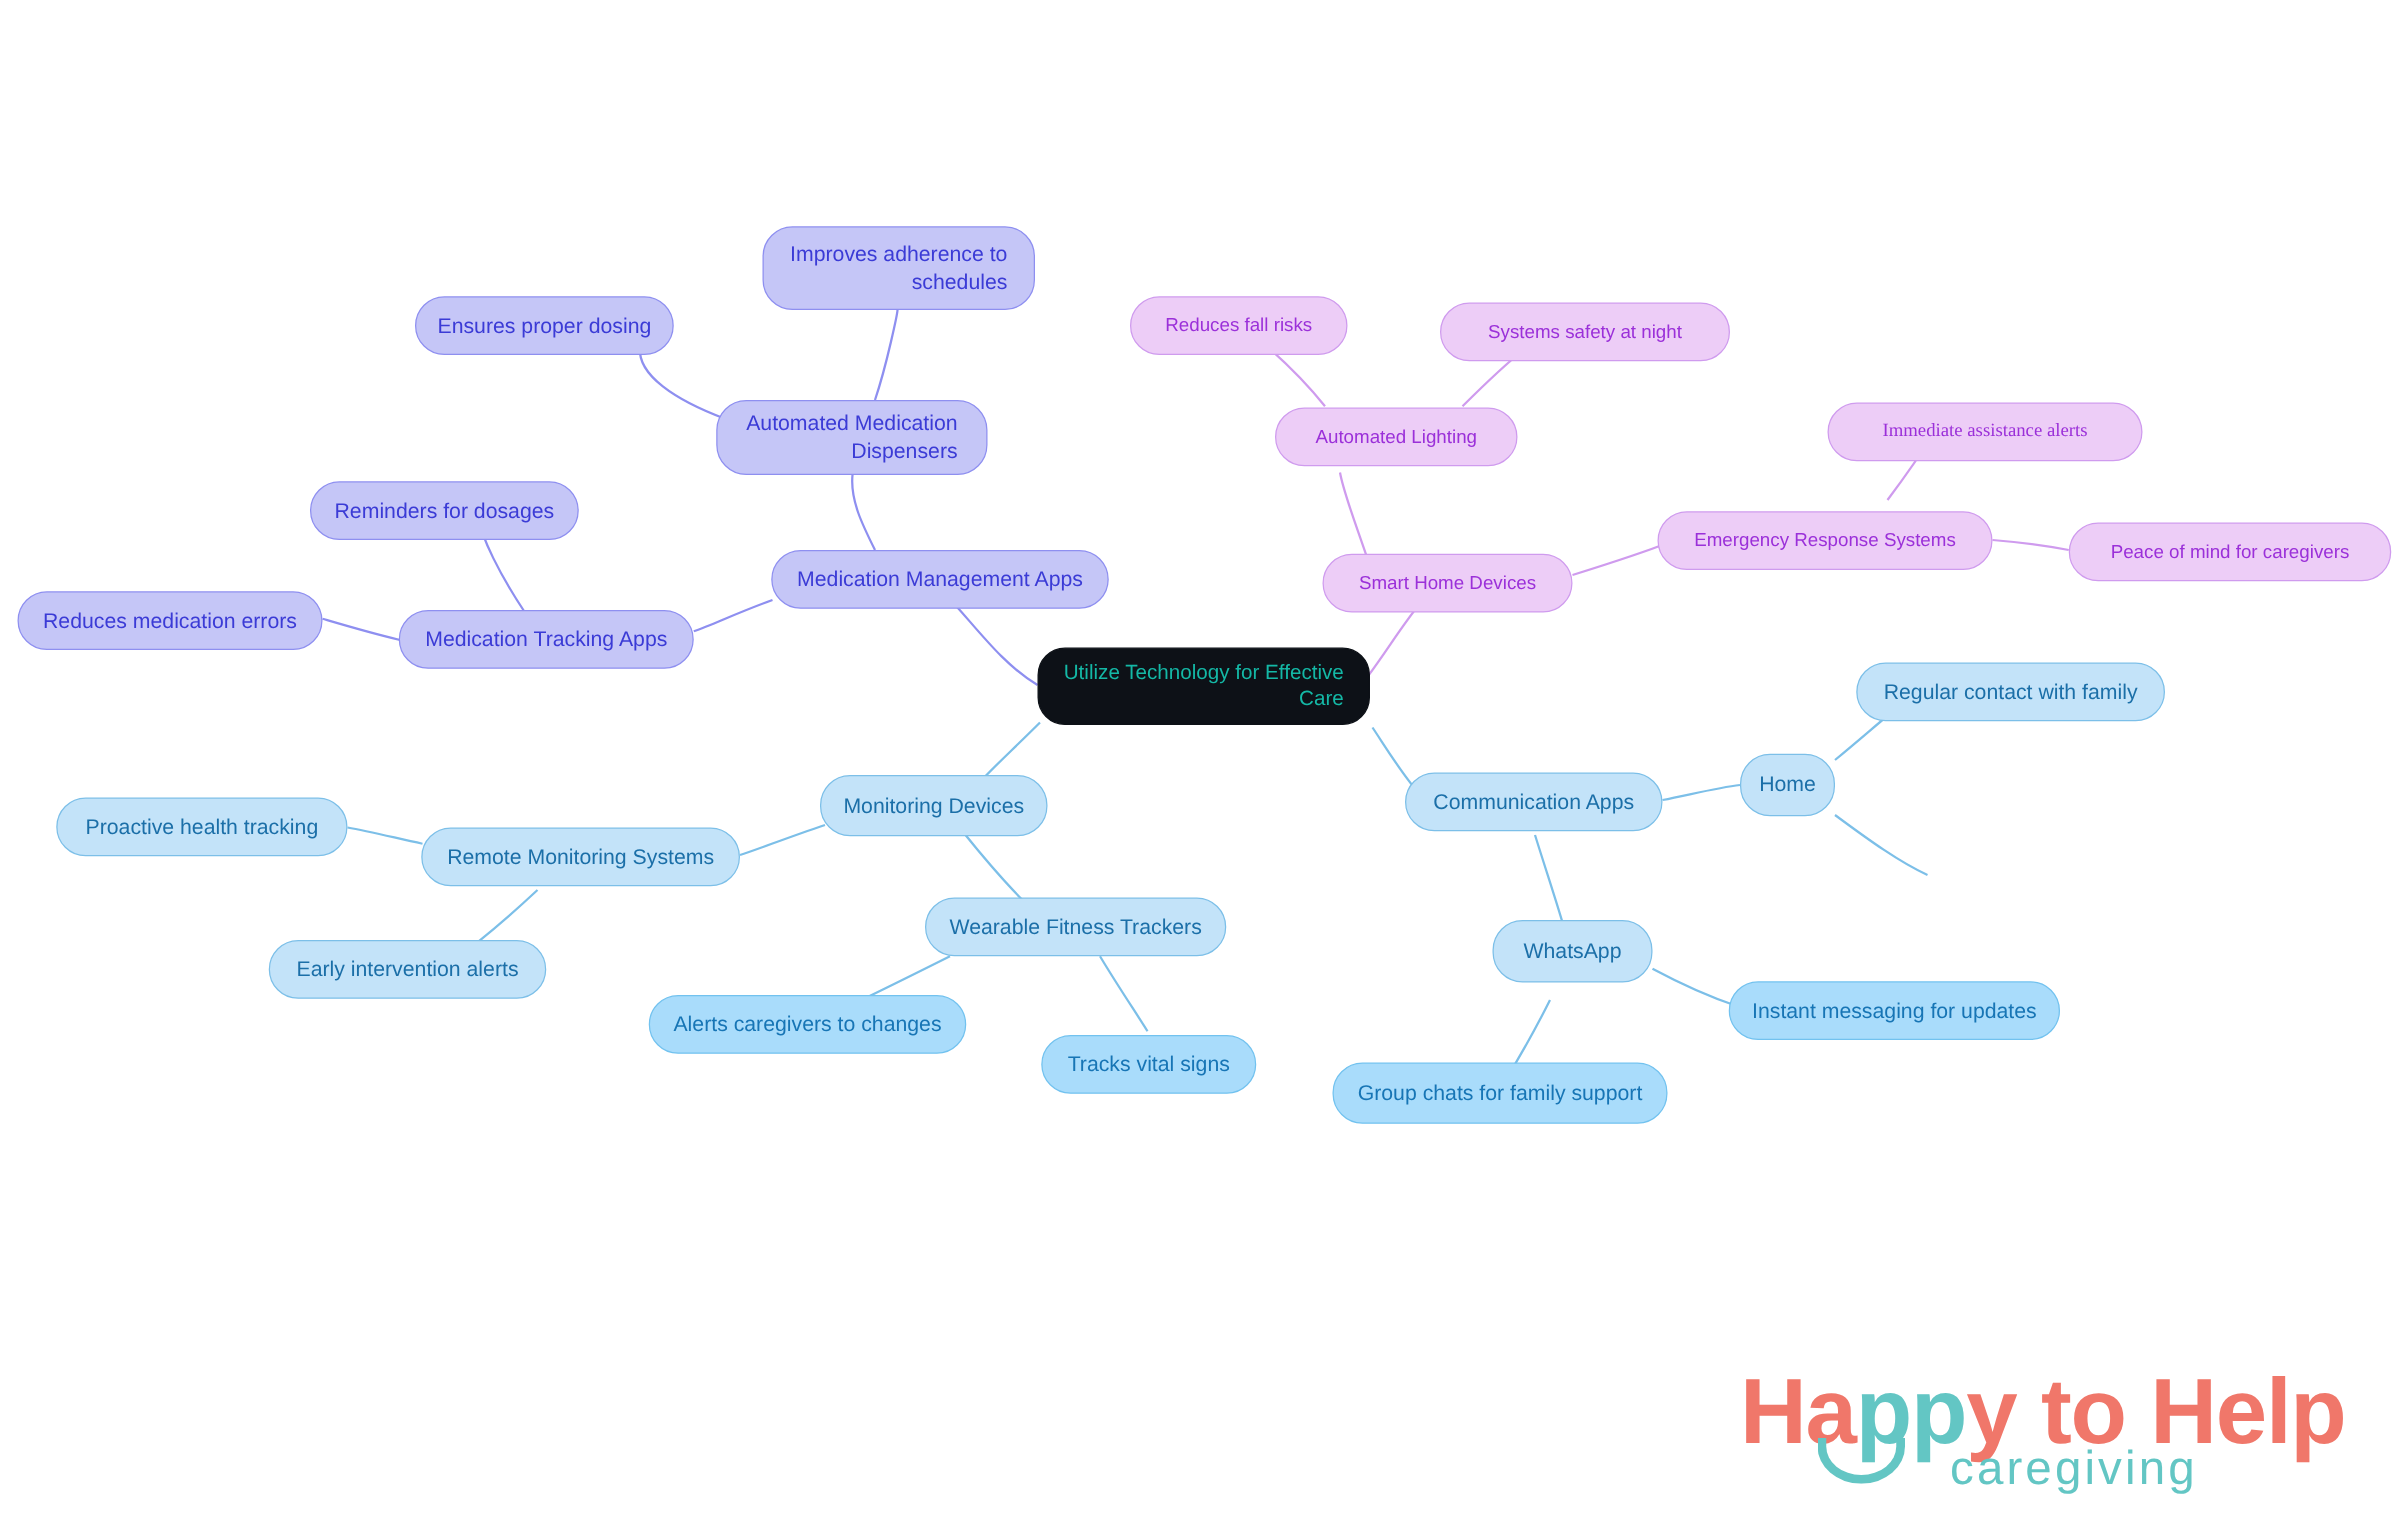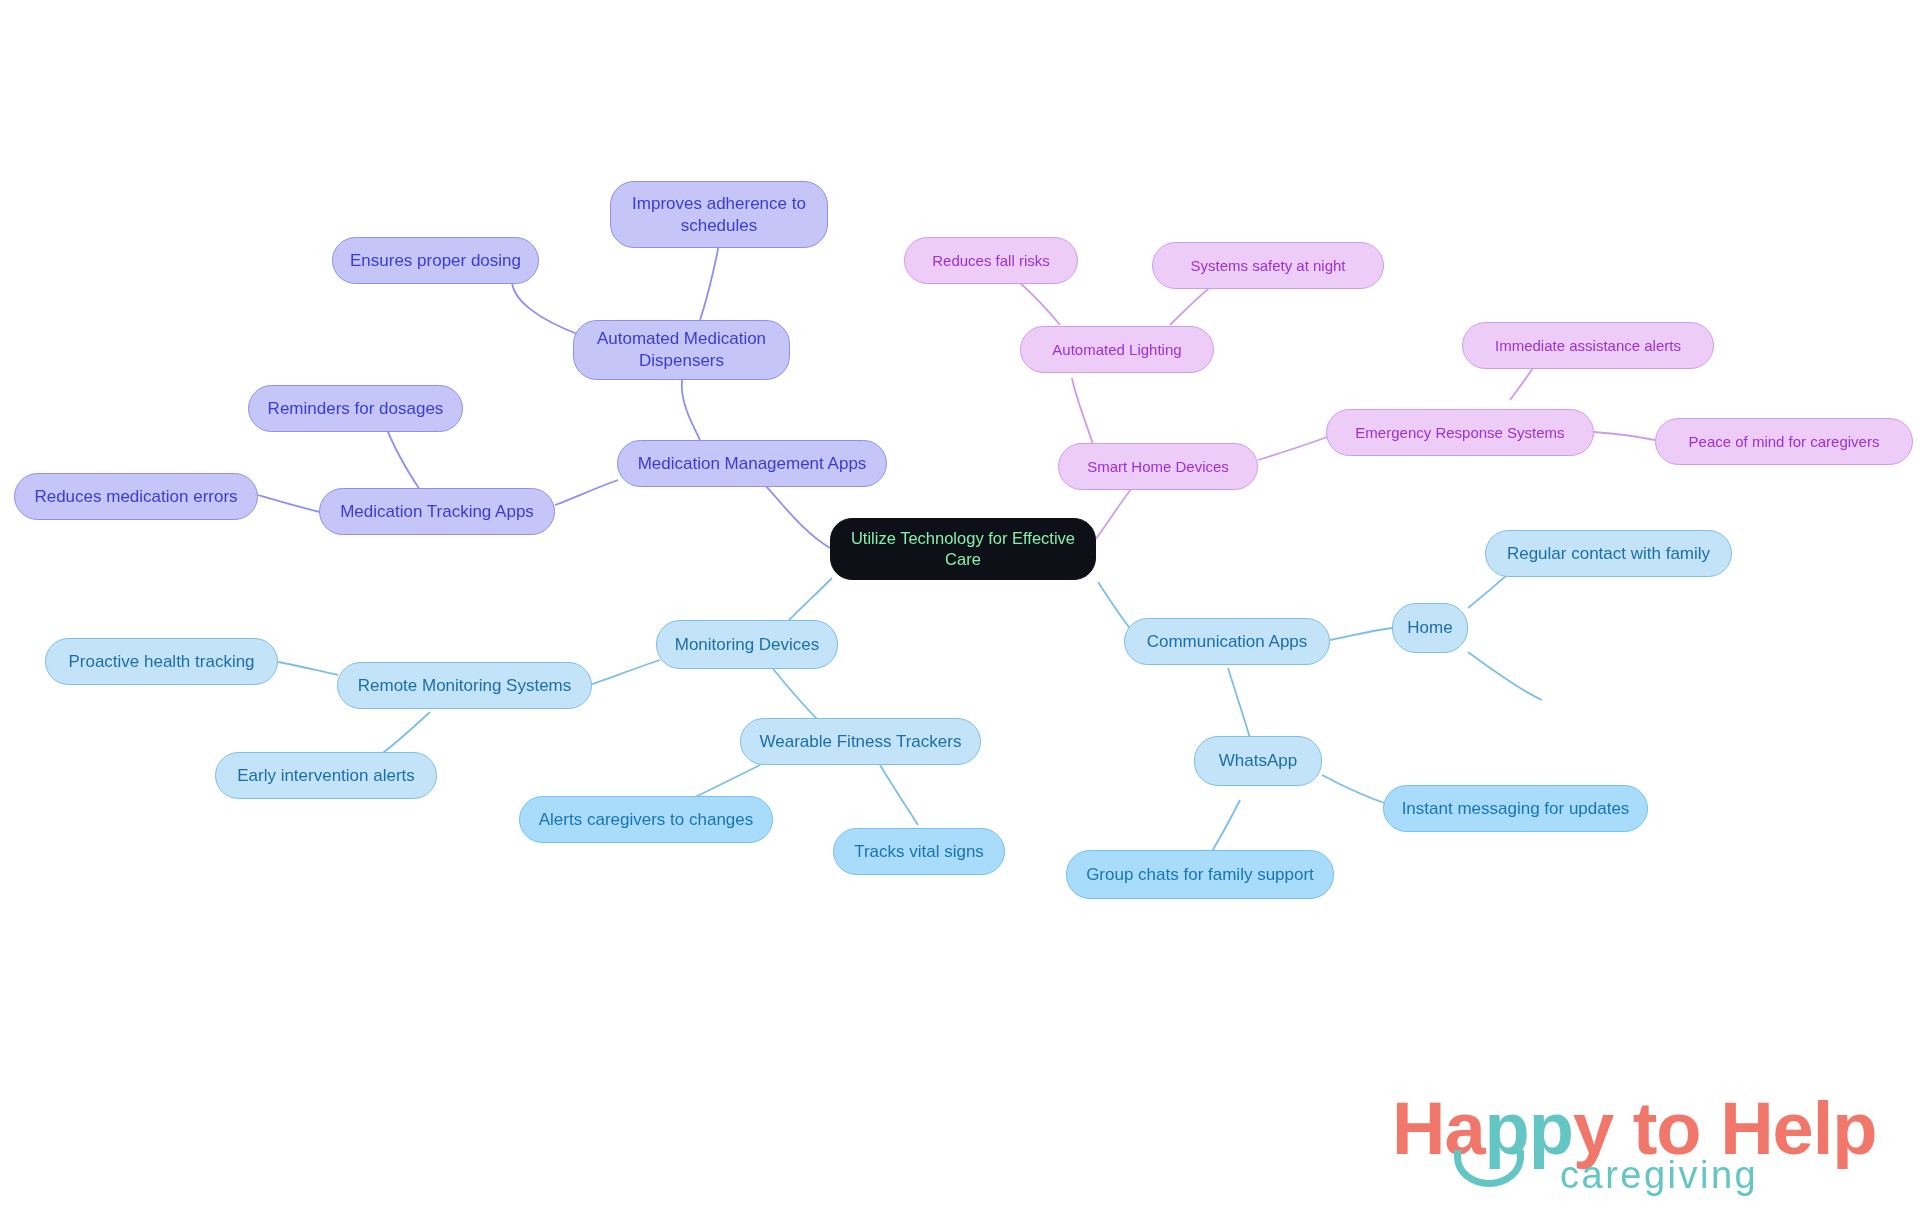--- a/index.html
+++ b/index.html
@@ -26,33 +26,33 @@
     width: 1920px;
     height: 1215px;
     pointer-events: none;
   }
   .node {
     position: absolute;
     box-sizing: border-box;
     display: flex;
     align-items: center;
     justify-content: center;
-    text-align: center;
+    text-align: right;
     border-radius: 24px;
     border-width: 1.5px;
     border-style: solid;
     line-height: 1.28;
     padding: 6px 14px;
     white-space: pre-line;
   }
   
   .n-root {
     background: #0d1117;
     border-color: #0d1117;
-    color: #86efac;
+    color: #14b8a6;
     font-size: 16.5px;
     border-radius: 22px;
   }
   
   .n-purple {
     background: #c5c6f7;
     border-color: #8e8ff0;
     color: #3b3bd6;
     font-size: 17px;
   }
@@ -207,21 +207,21 @@
   <div class="node n-violet" style="left:1058px; top:443px; width:200px; height:47px;">Smart Home Devices</div>
 
   <div class="node n-violet" style="left:1020px; top:326px; width:194px; height:47px;">Automated Lighting</div>
 
   <div class="node n-violet" style="left:904px; top:237px; width:174px; height:47px;">Reduces fall risks</div>
 
   <div class="node n-violet" style="left:1152px; top:242px; width:232px; height:47px;">Systems safety at night</div>
 
   <div class="node n-violet" style="left:1326px; top:409px; width:268px; height:47px;">Emergency Response Systems</div>
 
-  <div class="node n-violet" style="left:1462px; top:322px; width:252px; height:47px;">Immediate assistance alerts</div>
+  <div class="node n-violet" style="left:1462px; top:322px; width:252px; height:47px;font-family:Liberation Serif, serif;">Immediate assistance alerts</div>
 
   <div class="node n-violet" style="left:1655px; top:418px; width:258px; height:47px;">Peace of mind for caregivers</div>
 
   <div class="node n-blue" style="left:1124px; top:618px; width:206px; height:47px;">Communication Apps</div>
 
   <div class="node n-blue" style="left:1392px; top:603px; width:76px; height:50px;">Home</div>
 
   <div class="node n-blue" style="left:1485px; top:530px; width:247px; height:47px;">Regular contact with family</div>
 
 

